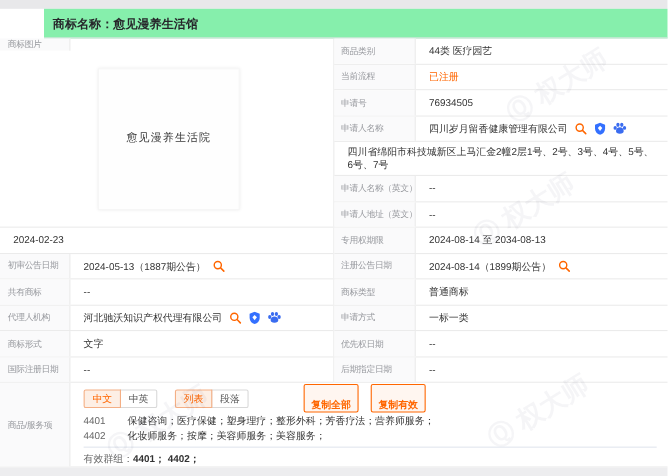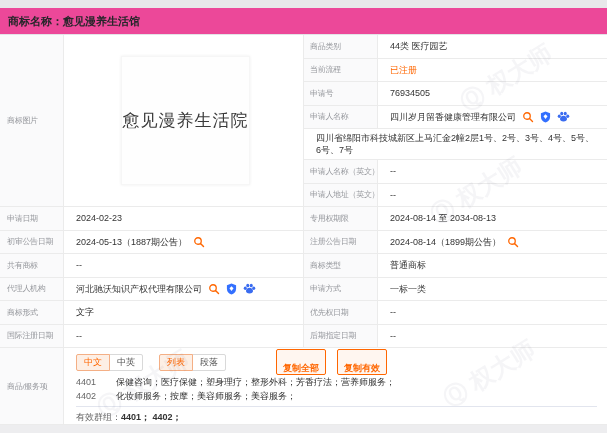--- a/index.html
+++ b/index.html
@@ -3,50 +3,50 @@
 <meta charset="utf-8">
 <style>
   * { margin:0; padding:0; box-sizing:border-box; }
   html,body { width:607px; height:433px; }
   body {
     font-family:"Liberation Sans","DejaVu Sans",sans-serif;
     background:#fff; color:#333; overflow:hidden; position:relative;
   }
   .top-strip { height:8px; background:#e8e8ea; }
   .header {
-    height:27px; background:#ec4899; border-bottom:1px solid #e3e3e7;
+    height:27px; background:#86efac; border-bottom:1px solid #e3e3e7;
     display:flex; align-items:center; padding:0 8px;
-    font-size:11px; font-weight:bold; color:#26262a;
+    font-size:11px; font-weight:bold; color:#26262a;margin-left:40px;
   }
   .table { display:flex; width:607px; }
   .col { display:flex; flex-direction:column; }
   .col-left { width:303px; }
   .col-right { width:304px; border-left:1px solid #ebebeb; }
   .row { display:flex; border-bottom:1px solid #ebebeb; height:23.5px; }
-  .row.h-img { height:172px; }
+  .row.h-img { height:172px;flex-direction:column; }
   .row.h-addr { height:31px; }
   .lbl {
     width:64px; flex-shrink:0; background:#fafafb; border-right:1px solid #ebebeb;
     color:#97999e; font-size:8px; letter-spacing:-0.3px; white-space:nowrap;
     display:flex; align-items:center; padding:0 3px 0 7px; overflow:hidden;
   }
   .col-right .lbl { width:74px; padding-left:6px; }
   .val {
     flex:1; display:flex; align-items:center; gap:6px;
     padding:2px 8px 2px 12px; font-size:9px; color:#333; line-height:12px;
   }
   .val.center { justify-content:center; }
   .val .wrap { line-height:12px; }
   .status-registered { color:#f60; }
   .tm-box {
     width:129px; height:129px; background:#fefefe;
     box-shadow:0 0 3px rgba(0,0,0,0.07); border:1px solid #f6f6f6;
     display:flex; align-items:center; justify-content:center;
     font-family:"Liberation Serif","DejaVu Serif",serif;
-    font-size:17px; color:#3a3a3a; letter-spacing:1px;
+    font-size:10px; color:#3a3a3a; letter-spacing:1px;
   }
   .icon-btn { display:inline-flex; align-items:center; cursor:pointer; flex-shrink:0; }
   
   .services { display:flex; border-bottom:1px solid #ebebeb; height:77px; width:607px; }
   .services .content { flex:1; padding:4px 10px 0 12px; }
   .btn-row { display:flex; align-items:center; height:20px; margin-bottom:3px; }
   .seg { display:flex; margin-right:16px; }
   .seg button {
     font-size:9px; height:17px; padding:0 7px; background:#fff;
     border:1px solid #d9d9d9; color:#555; cursor:pointer;
@@ -98,21 +98,20 @@
     <div class="row h-img">
       <div class="lbl">商标图片</div>
       <div class="val center">
         <div class="tm-box">
           <span>愈见漫养生活院</span>
         </div>
       </div>
     </div>
 
     <div class="row">
-      <div class="lbl">申请日期</div>
       <div class="val">
           <span class="wrap">2024-02-23</span>
         </div>
     </div>
 
     <div class="row">
       <div class="lbl">初审公告日期</div>
       <div class="val">
         <span class="wrap">2024-05-13（1887期公告）</span>
         <span class="icon-btn">

